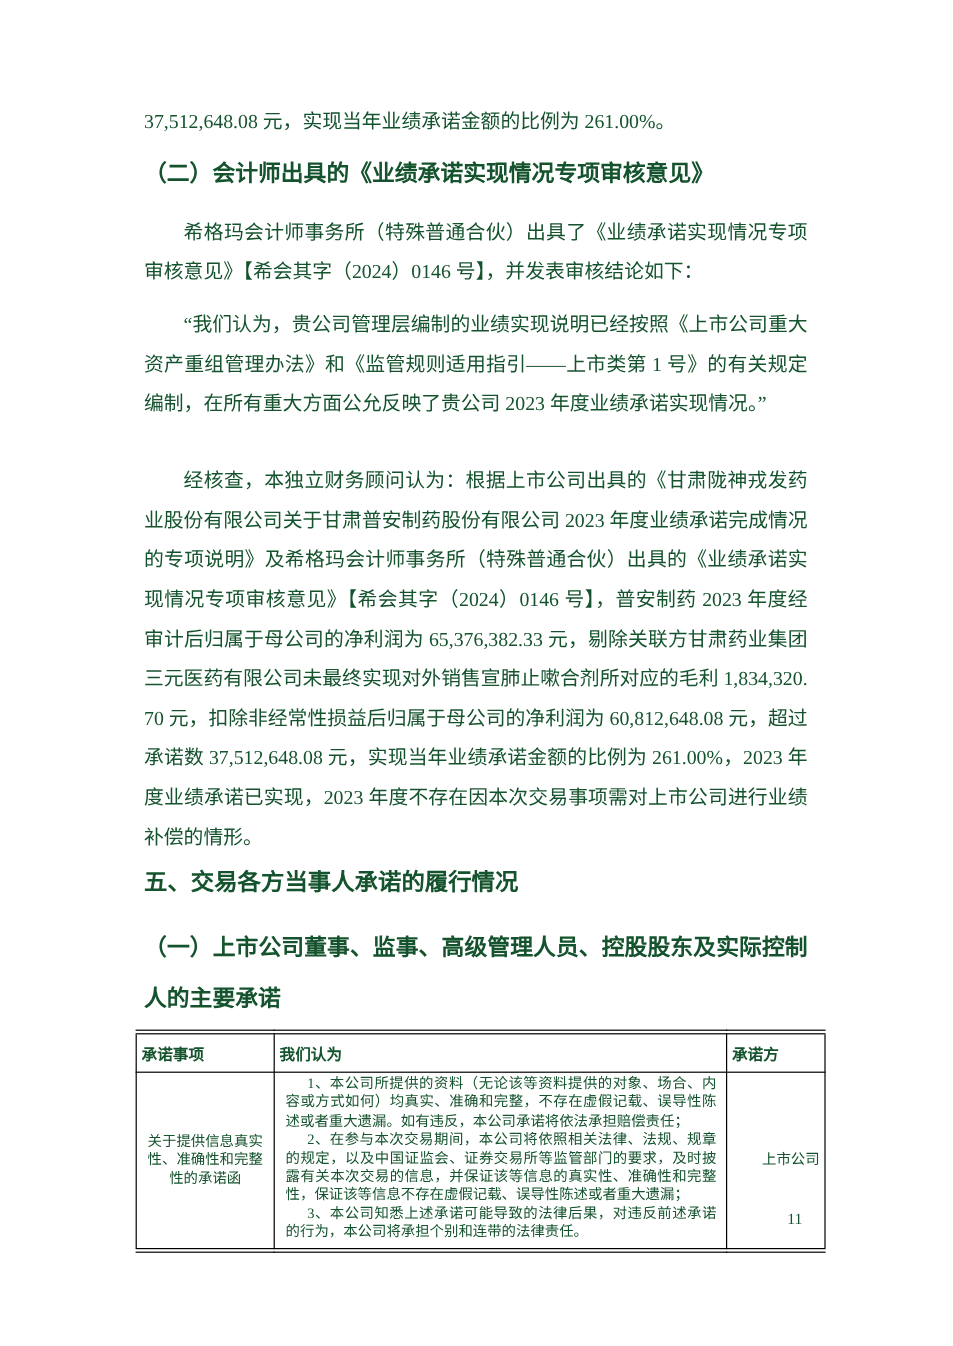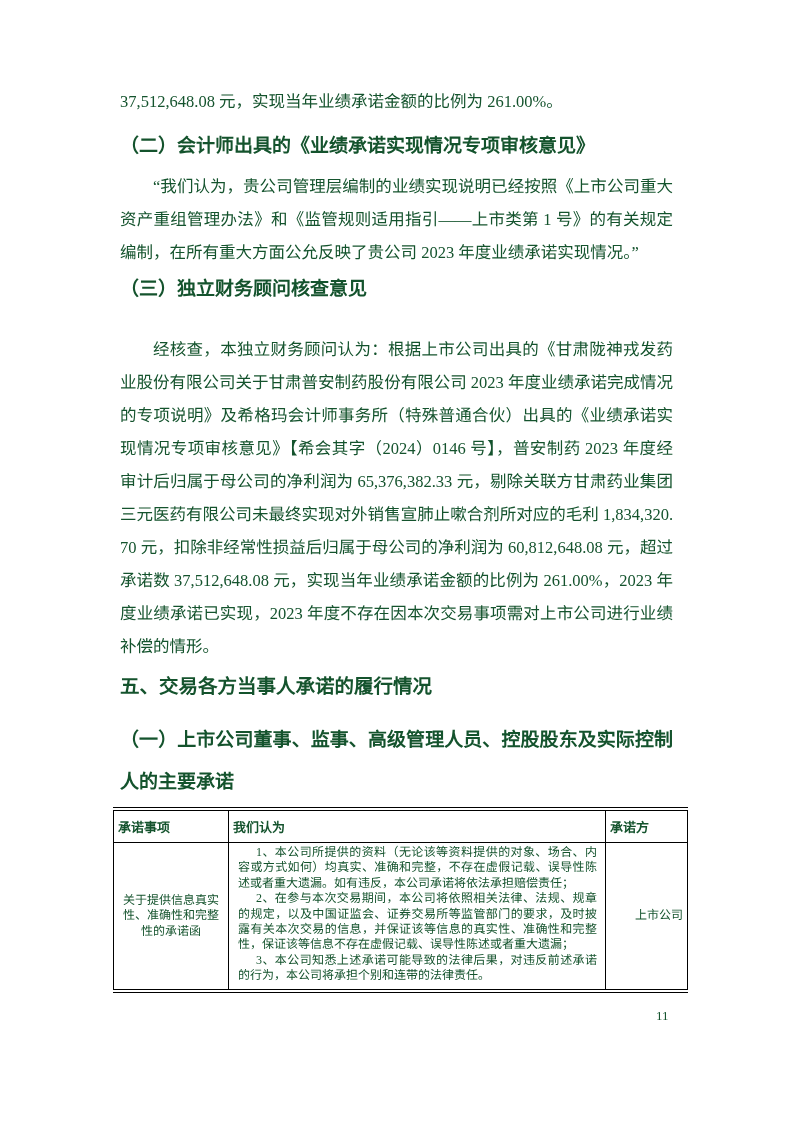--- a/index.html
+++ b/index.html
@@ -22,21 +22,21 @@
   p.body-p{
     margin:0;
     font-size:16.5px;
     line-height:33px;
     text-align:justify;
     word-break:break-all;
   }
   p.indent{text-indent:2em;}
   .h{
     margin:0;
-    font-family:Liberation Sans, sans-serif;
+    font-family:Liberation Serif, serif;
     font-weight:bold;
     font-size:19px;
     line-height:26px;
     text-align:justify;
   }
   .h-main{font-size:19.5px;}
   .h-wrap{line-height:42px;}
   #p-tail{margin-top:0;}
   #h-sec2{margin-top:15px;}
   #p-sec2-intro{margin-top:18px;}
@@ -100,24 +100,24 @@
 </head>
 <body>
 
 <div class="page">
   <div class="content">
 
     <p id="p-tail" class="body-p">37,512,648.08 元，实现当年业绩承诺金额的比例为 261.00%。</p>
 
     <h2 id="h-sec2" class="h">（二）会计师出具的《业绩承诺实现情况专项审核意见》</h2>
 
+    <p id="p-sec2-intro" class="body-p indent">希格玛会计师事务所（特殊普通合伙）出具了《业绩承诺实现情况专项审核意见》【希会其字（2024）0146 号】，并发表审核结论如下：</p>
 
     <p id="p-sec2-quote" class="body-p indent">“我们认为，贵公司管理层编制的业绩实现说明已经按照《上市公司重大资产重组管理办法》和《监管规则适用指引——上市类第 1 号》的有关规定编制，在所有重大方面公允反映了贵公司 2023 年度业绩承诺实现情况。”</p>
 
-    <h2 id="h-sec3" class="h">（三）独立财务顾问核查意见</h2>
 
     <p id="p-sec3" class="body-p indent">经核查，本独立财务顾问认为：根据上市公司出具的《甘肃陇神戎发药业股份有限公司关于甘肃普安制药股份有限公司 2023 年度业绩承诺完成情况的专项说明》及希格玛会计师事务所（特殊普通合伙）出具的《业绩承诺实现情况专项审核意见》【希会其字（2024）0146 号】，普安制药 2023 年度经审计后归属于母公司的净利润为 65,376,382.33 元，剔除关联方甘肃药业集团三元医药有限公司未最终实现对外销售宣肺止嗽合剂所对应的毛利 1,834,320.70 元，扣除非经常性损益后归属于母公司的净利润为 60,812,648.08 元，超过承诺数 37,512,648.08 元，实现当年业绩承诺金额的比例为 261.00%，2023 年度业绩承诺已实现，2023 年度不存在因本次交易事项需对上市公司进行业绩补偿的情形。</p>
 
     <h1 id="h-sec5" class="h h-main">五、交易各方当事人承诺的履行情况</h1>
 
     <h2 id="h-sec5-1" class="h h-wrap">（一）上市公司董事、监事、高级管理人员、控股股东及实际控制人的主要承诺</h2>
 
     <div class="tbl-wrap">
       <table class="commit">
         <colgroup>

